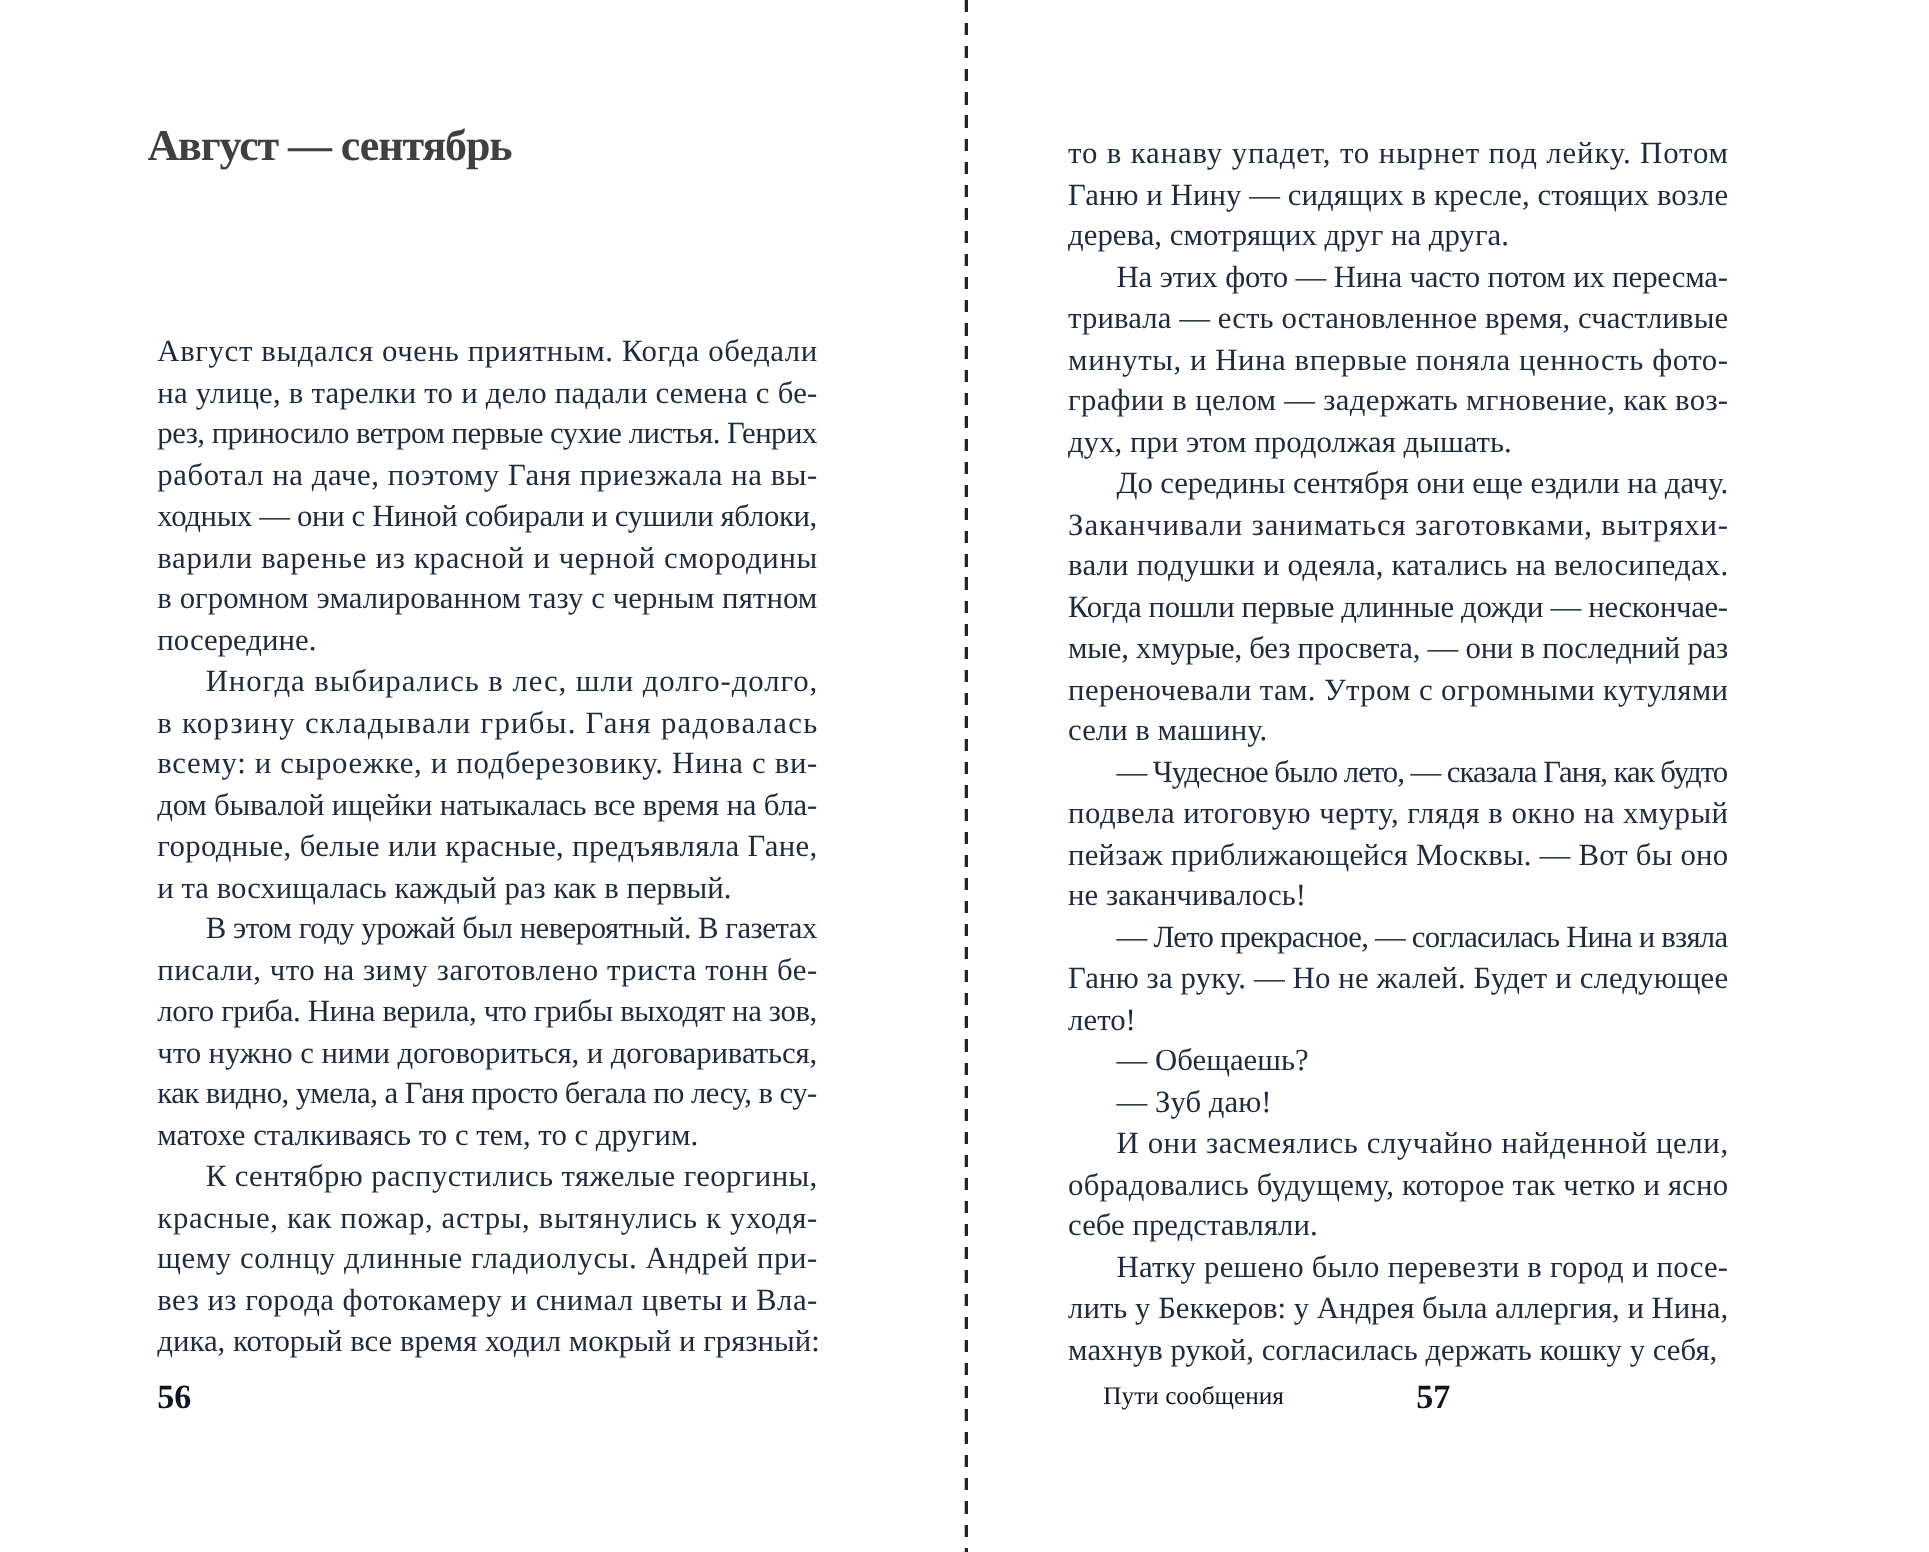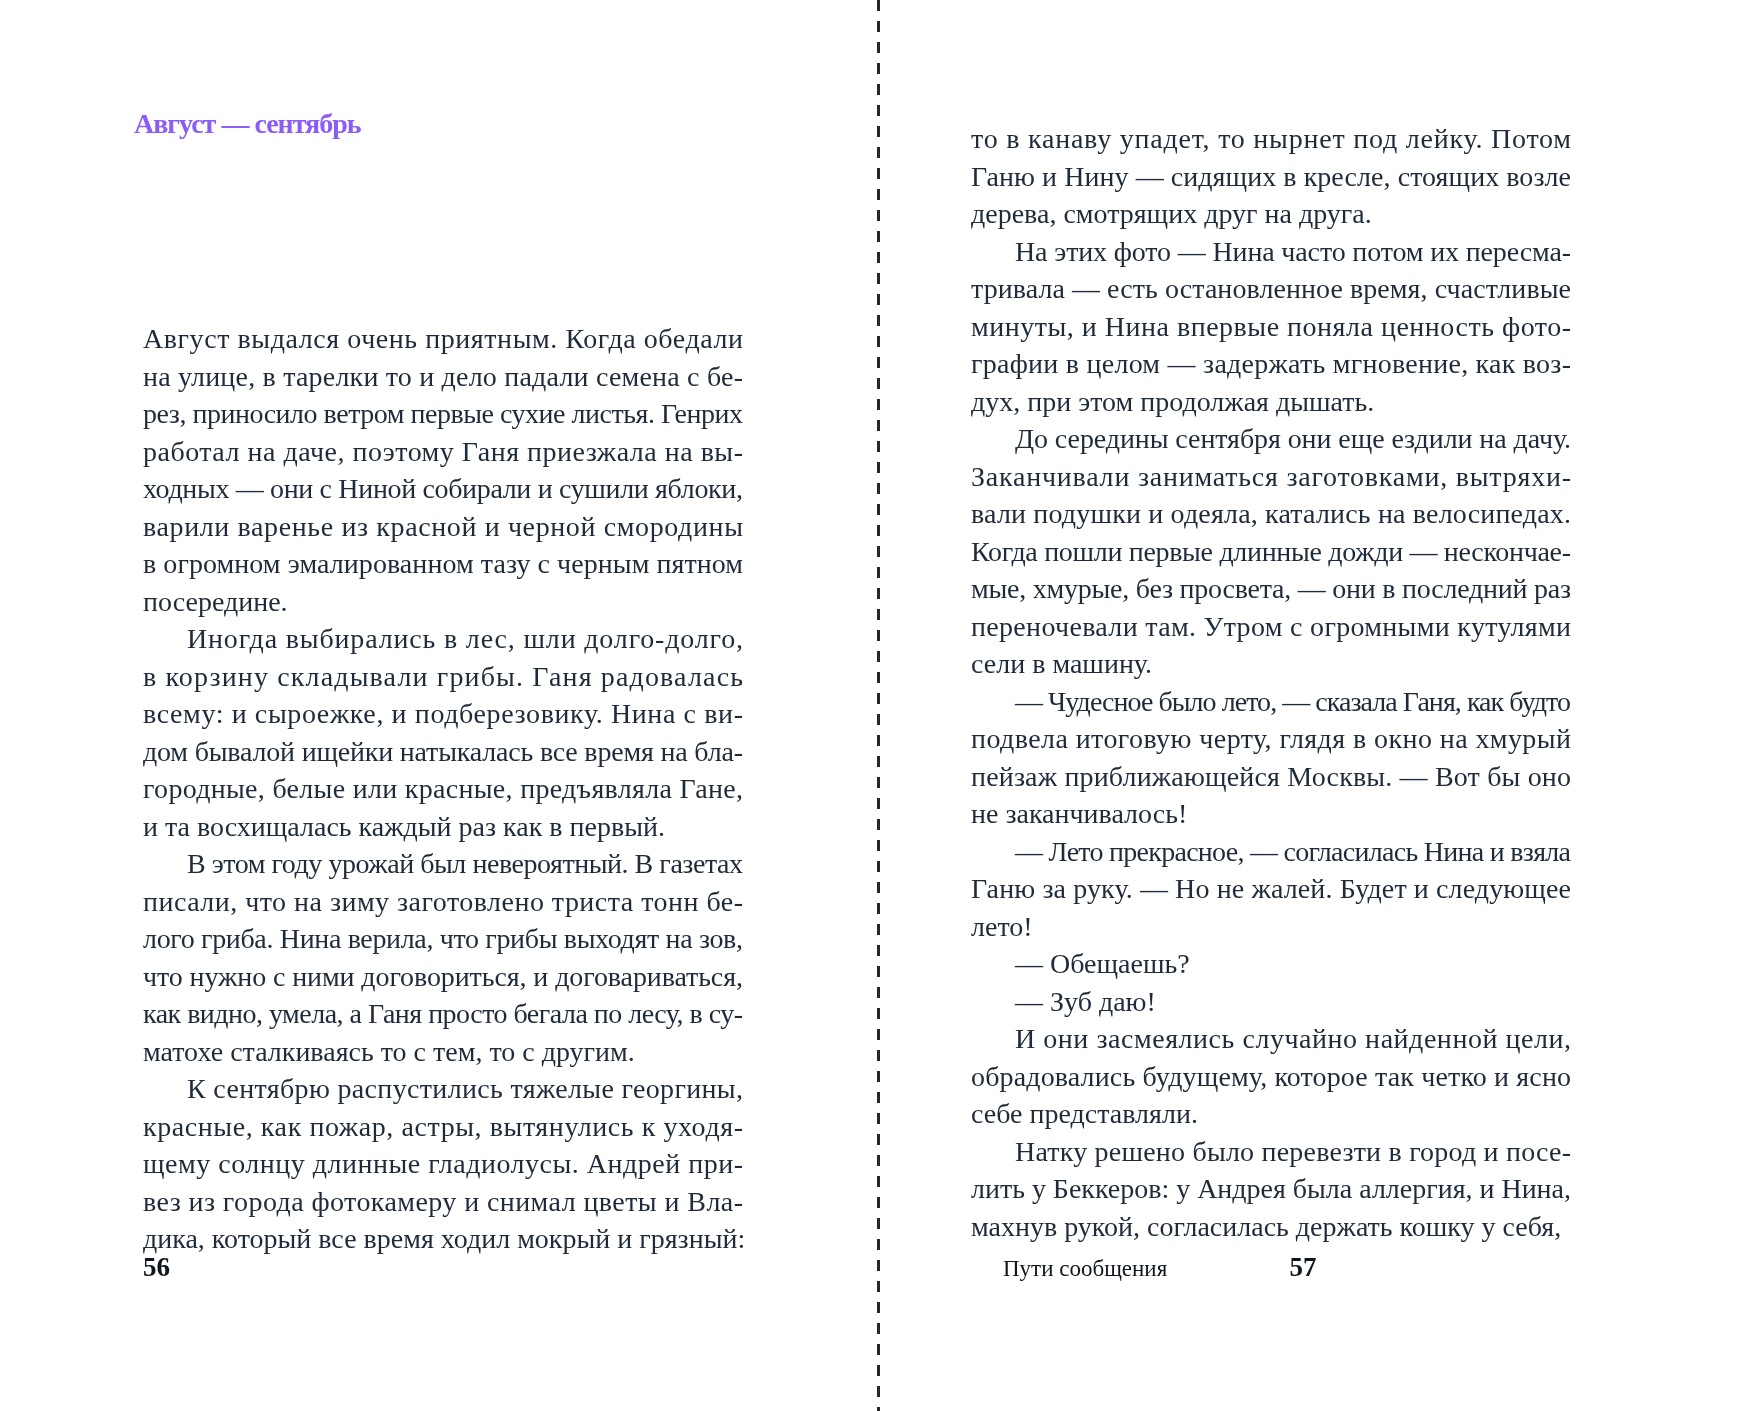--- a/index.html
+++ b/index.html
@@ -10,35 +10,35 @@
     font-family:"Liberation Serif", serif;
     color:#1f2b3a;
     overflow:hidden;
   }
   .gutter{
     position:absolute;left:877px;top:0;width:3px;height:1411px;
     background:repeating-linear-gradient(to bottom,#262626 0 11px,transparent 11px 21px);
   }
   .chapter-title{
     position:absolute;left:134px;top:108px;margin:0;
-    font-size:28px;font-weight:bold;letter-spacing:-1px;color:#8b5cf6;
+    font-size:40px;font-weight:bold;letter-spacing:-1px;color:#404040;
     white-space:nowrap;
   }
   .body-block{position:absolute;width:600px;}
-  #left-body{left:143px;top:300px;margin-top:20px;}
+  #left-body{left:143px;top:300px;}
   #right-body{left:971px;top:120px;}
   .body-block svg{display:block;overflow:visible;}
   .body-block text{
     font-family:"Liberation Serif", serif;
     font-size:28px;
     fill:#1f2b3a;
   }
   .page-num{
     position:absolute;top:1252px;
-    font-size:27px;font-weight:bold;color:#10161f;
+    font-size:31px;font-weight:bold;color:#10161f;
   }
   #num-left{left:143px;}
   #num-right{left:1003px;width:600px;text-align:center;}
   .running-title{
     position:absolute;left:1003px;top:1256px;
     font-size:23px;font-weight:normal;color:#10161f;
     white-space:nowrap;
   }
 </style>
 </head>

